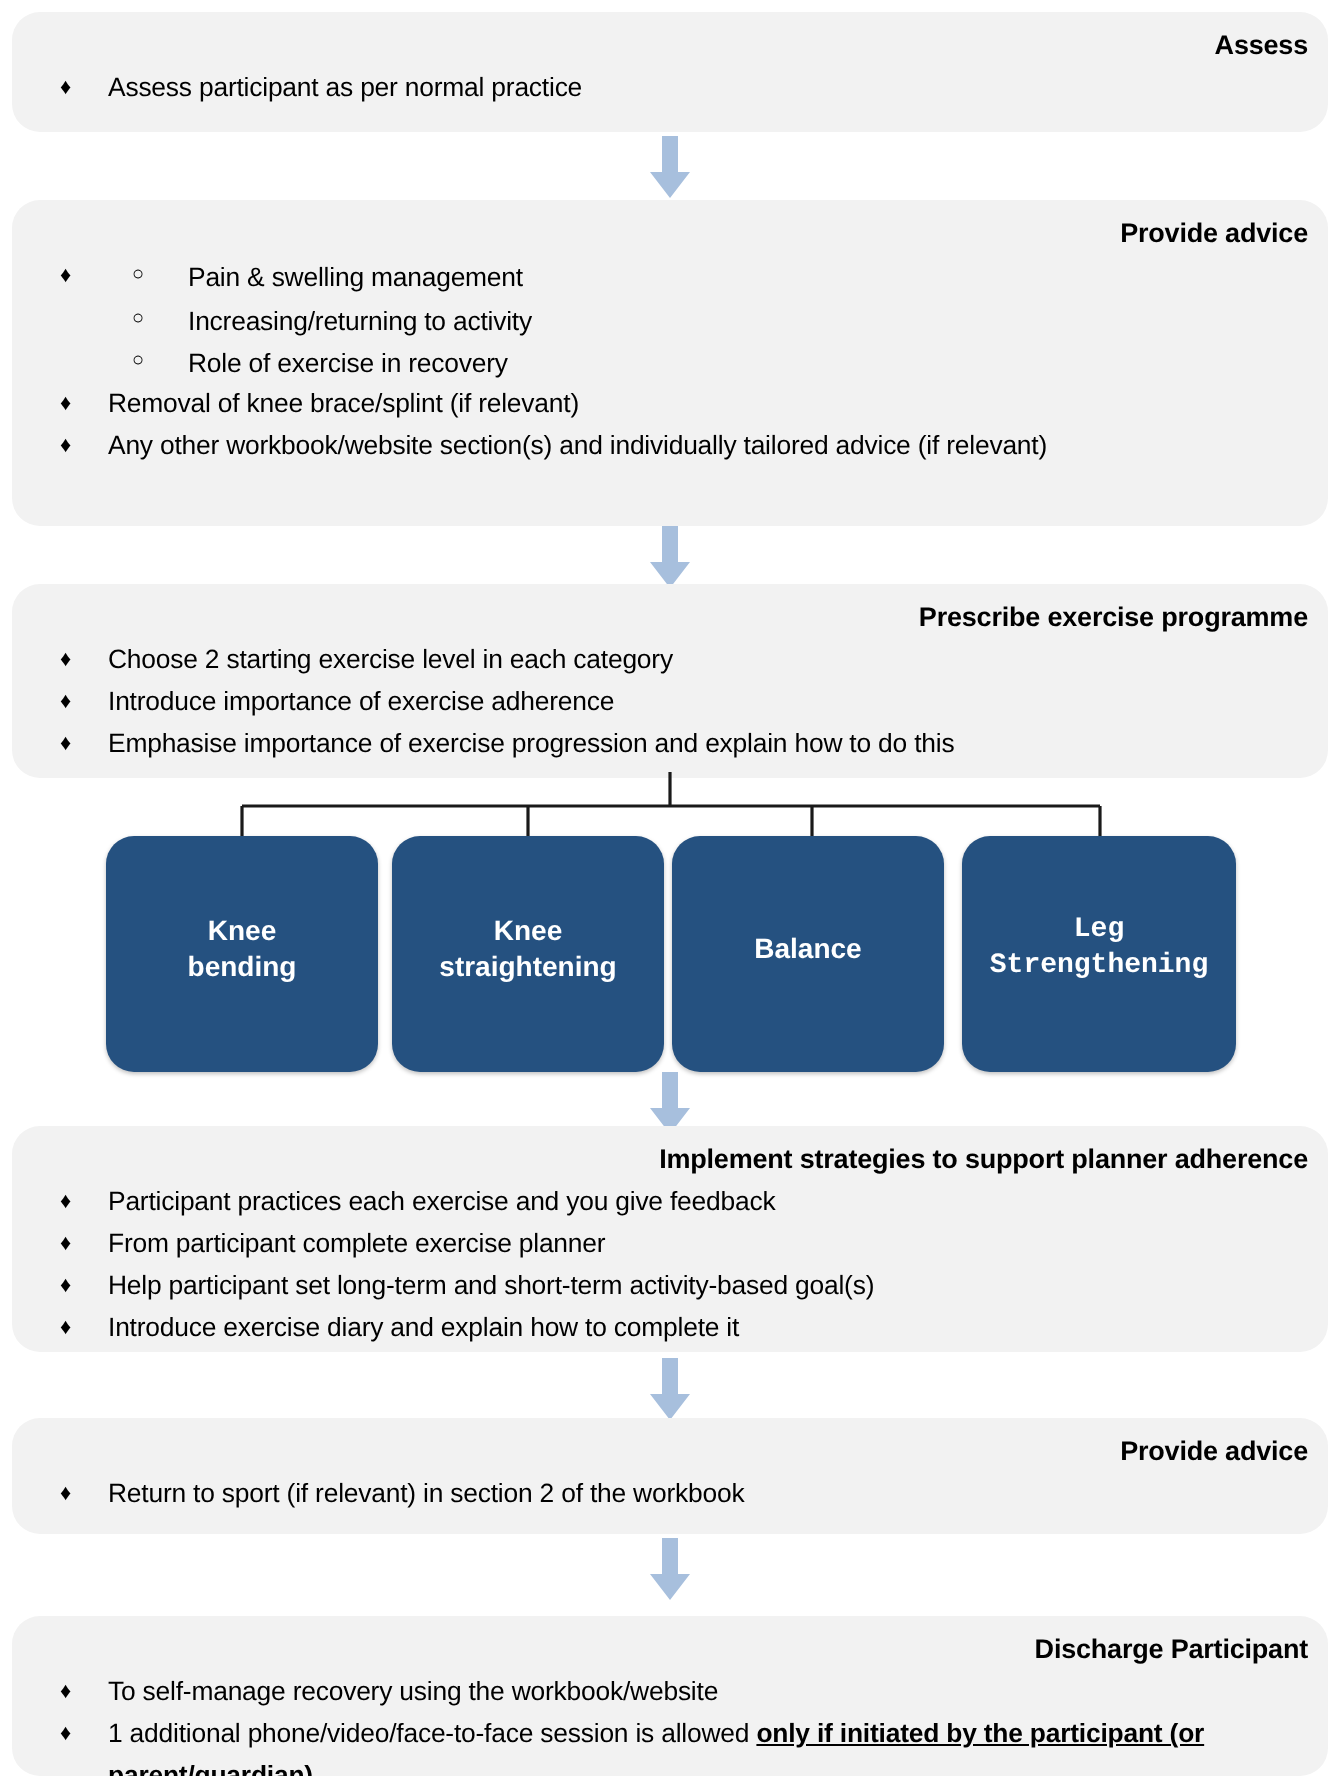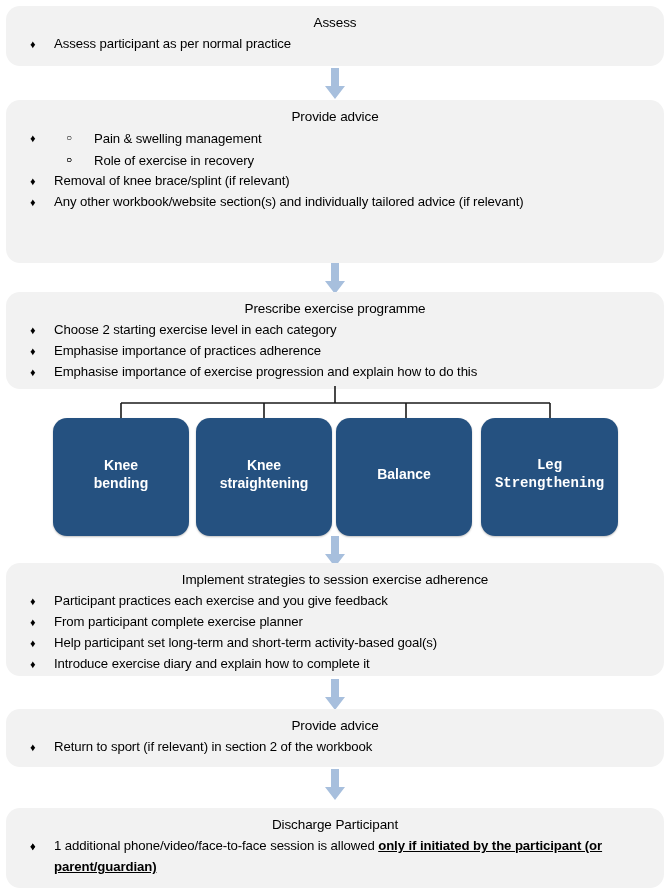--- a/index.html
+++ b/index.html
@@ -28,22 +28,22 @@
     position: absolute;
     left: 6px;
     width: 658px;
     box-sizing: border-box;
     background: #f2f2f2;
     border-radius: 14px;
     padding: 6px 10px 8px 10px;
   }
 
   .step-title {
-    text-align: center;
-    font-weight: normal;
+    text-align: right;
+    font-weight: bold;
     font-size: 13.5px;
     line-height: 1.35;
     margin: 2px 0 2px 0;
     letter-spacing: -0.1px;
   }
 
   ul.blist, ul.sublist {
     list-style: none;
     margin: 0;
     padding: 0;
@@ -157,20 +157,21 @@
     <ul class="blist">
       <li>
         <span class="dia">♦</span>
         <ul class="sublist">
           <li>
             <span class="circ">○</span>
             <span>Pain &amp; swelling management</span>
           </li>
           <li>
             <span class="circ">○</span>
+            <span>Increasing/returning to activity</span>
           </li>
           <li>
             <span class="circ">○</span>
             <span>Role of exercise in recovery</span>
           </li>
         </ul>
       </li>
       <li>
         <span class="dia">♦</span>
         <span>Removal of knee brace/splint (if relevant)</span>
@@ -190,21 +191,21 @@
 
   <div class="step-box" style="top:292px; height:97px;">
     <div class="step-title">Prescribe exercise programme</div>
     <ul class="blist">
       <li>
         <span class="dia">♦</span>
         <span>Choose 2 starting exercise level in each category</span>
       </li>
       <li>
         <span class="dia">♦</span>
-        <span>Emphasise importance of practices adherence</span>
+        <span>Introduce importance of exercise adherence</span>
       </li>
       <li>
         <span class="dia">♦</span>
         <span>Emphasise importance of exercise progression and explain how to do this</span>
       </li>
     </ul>
   </div>
 
   <svg class="bracket" width="670" height="38" viewBox="0 0 670 38" aria-hidden="true">
     <g stroke="#1a1a1a" stroke-width="1.6" fill="none">
@@ -248,21 +249,21 @@
 
   </div>
 
   <div class="arrow" style="top:536px;">
     <svg width="22" height="32" viewBox="0 0 22 32" aria-hidden="true">
       <polygon points="7,0 15,0 15,18 21,18 11,31 1,18 7,18" fill="#a7bfdd"></polygon>
     </svg>
   </div>
 
   <div class="step-box" style="top:563px; height:113px;">
-    <div class="step-title">Implement strategies to session exercise adherence</div>
+    <div class="step-title">Implement strategies to support planner adherence</div>
     <ul class="blist">
       <li>
         <span class="dia">♦</span>
         <span>Participant practices each exercise and you give feedback</span>
       </li>
       <li>
         <span class="dia">♦</span>
         <span>From participant complete exercise planner</span>
       </li>
       <li>
@@ -296,20 +297,21 @@
     <svg width="22" height="32" viewBox="0 0 22 32" aria-hidden="true">
       <polygon points="7,0 15,0 15,18 21,18 11,31 1,18 7,18" fill="#a7bfdd"></polygon>
     </svg>
   </div>
 
   <div class="step-box" style="top:808px; height:80px;">
     <div class="step-title">Discharge Participant</div>
     <ul class="blist">
       <li>
         <span class="dia">♦</span>
+        <span>To self-manage recovery using the workbook/website</span>
       </li>
       <li>
         <span class="dia">♦</span>
         <span>1 additional phone/video/face-to-face session is allowed </span><span class="emph">only if initiated by the participant (or parent/guardian)</span>
       </li>
     </ul>
   </div>
 
 </div>
 

